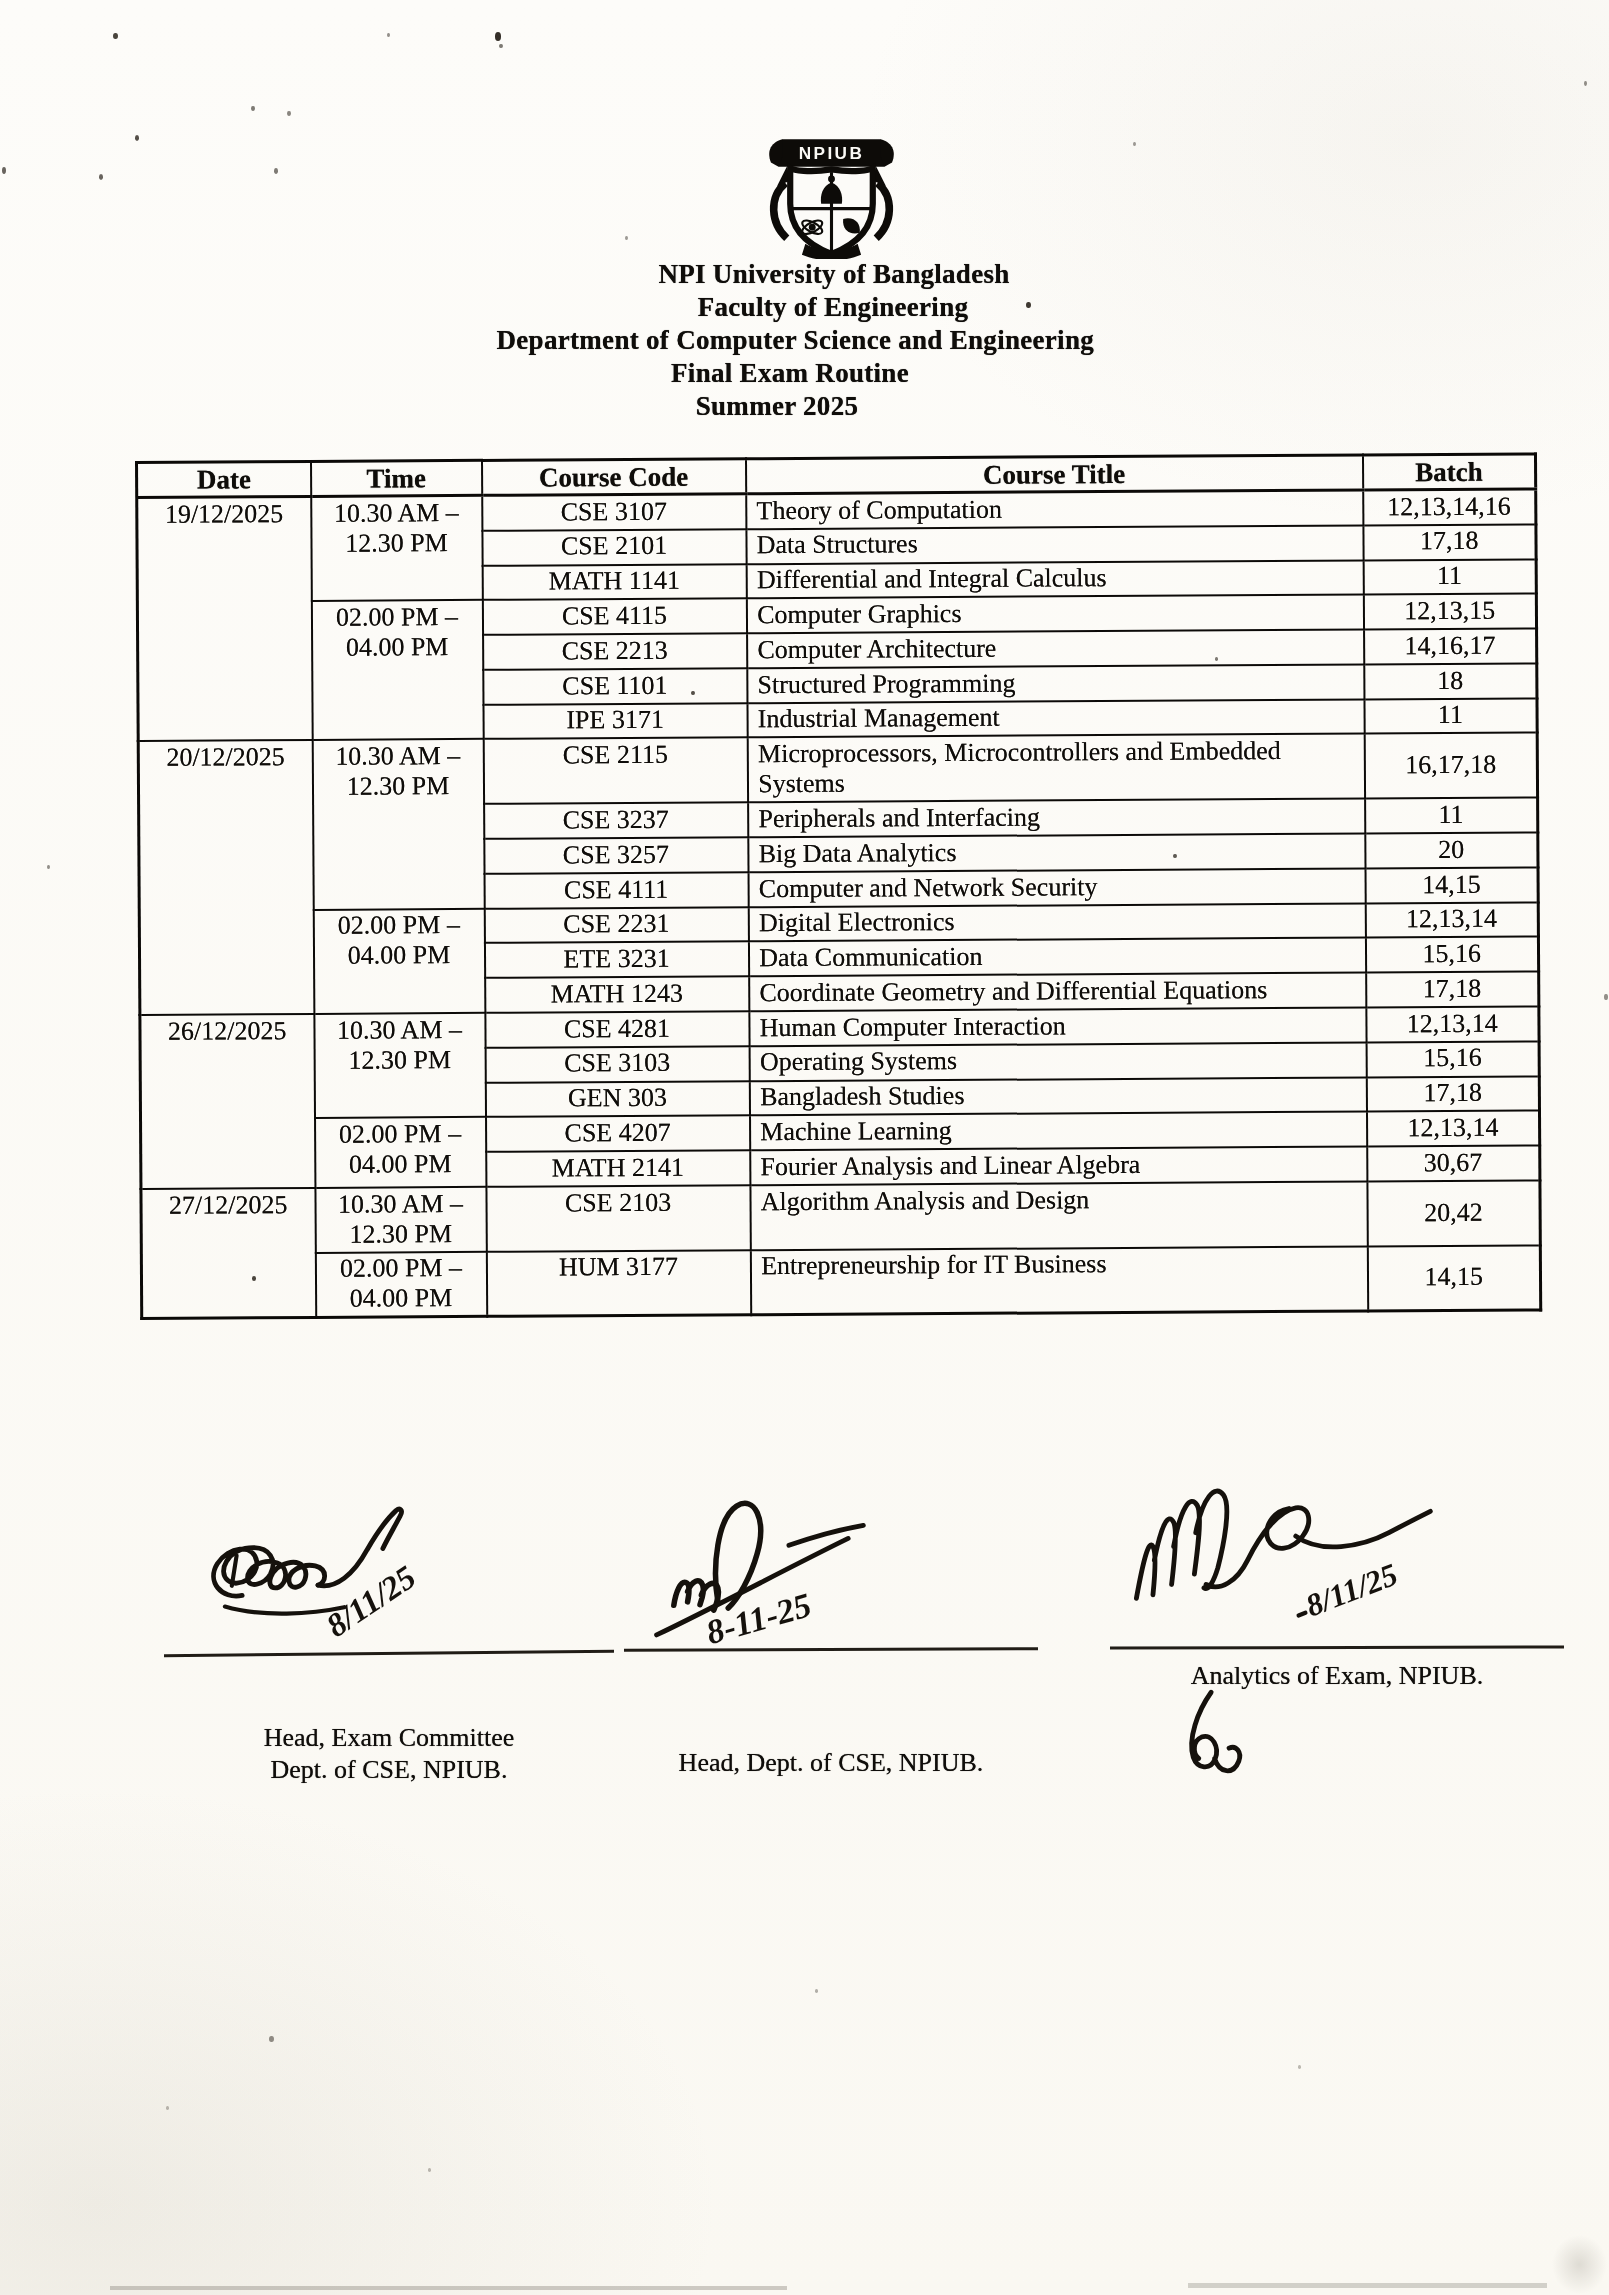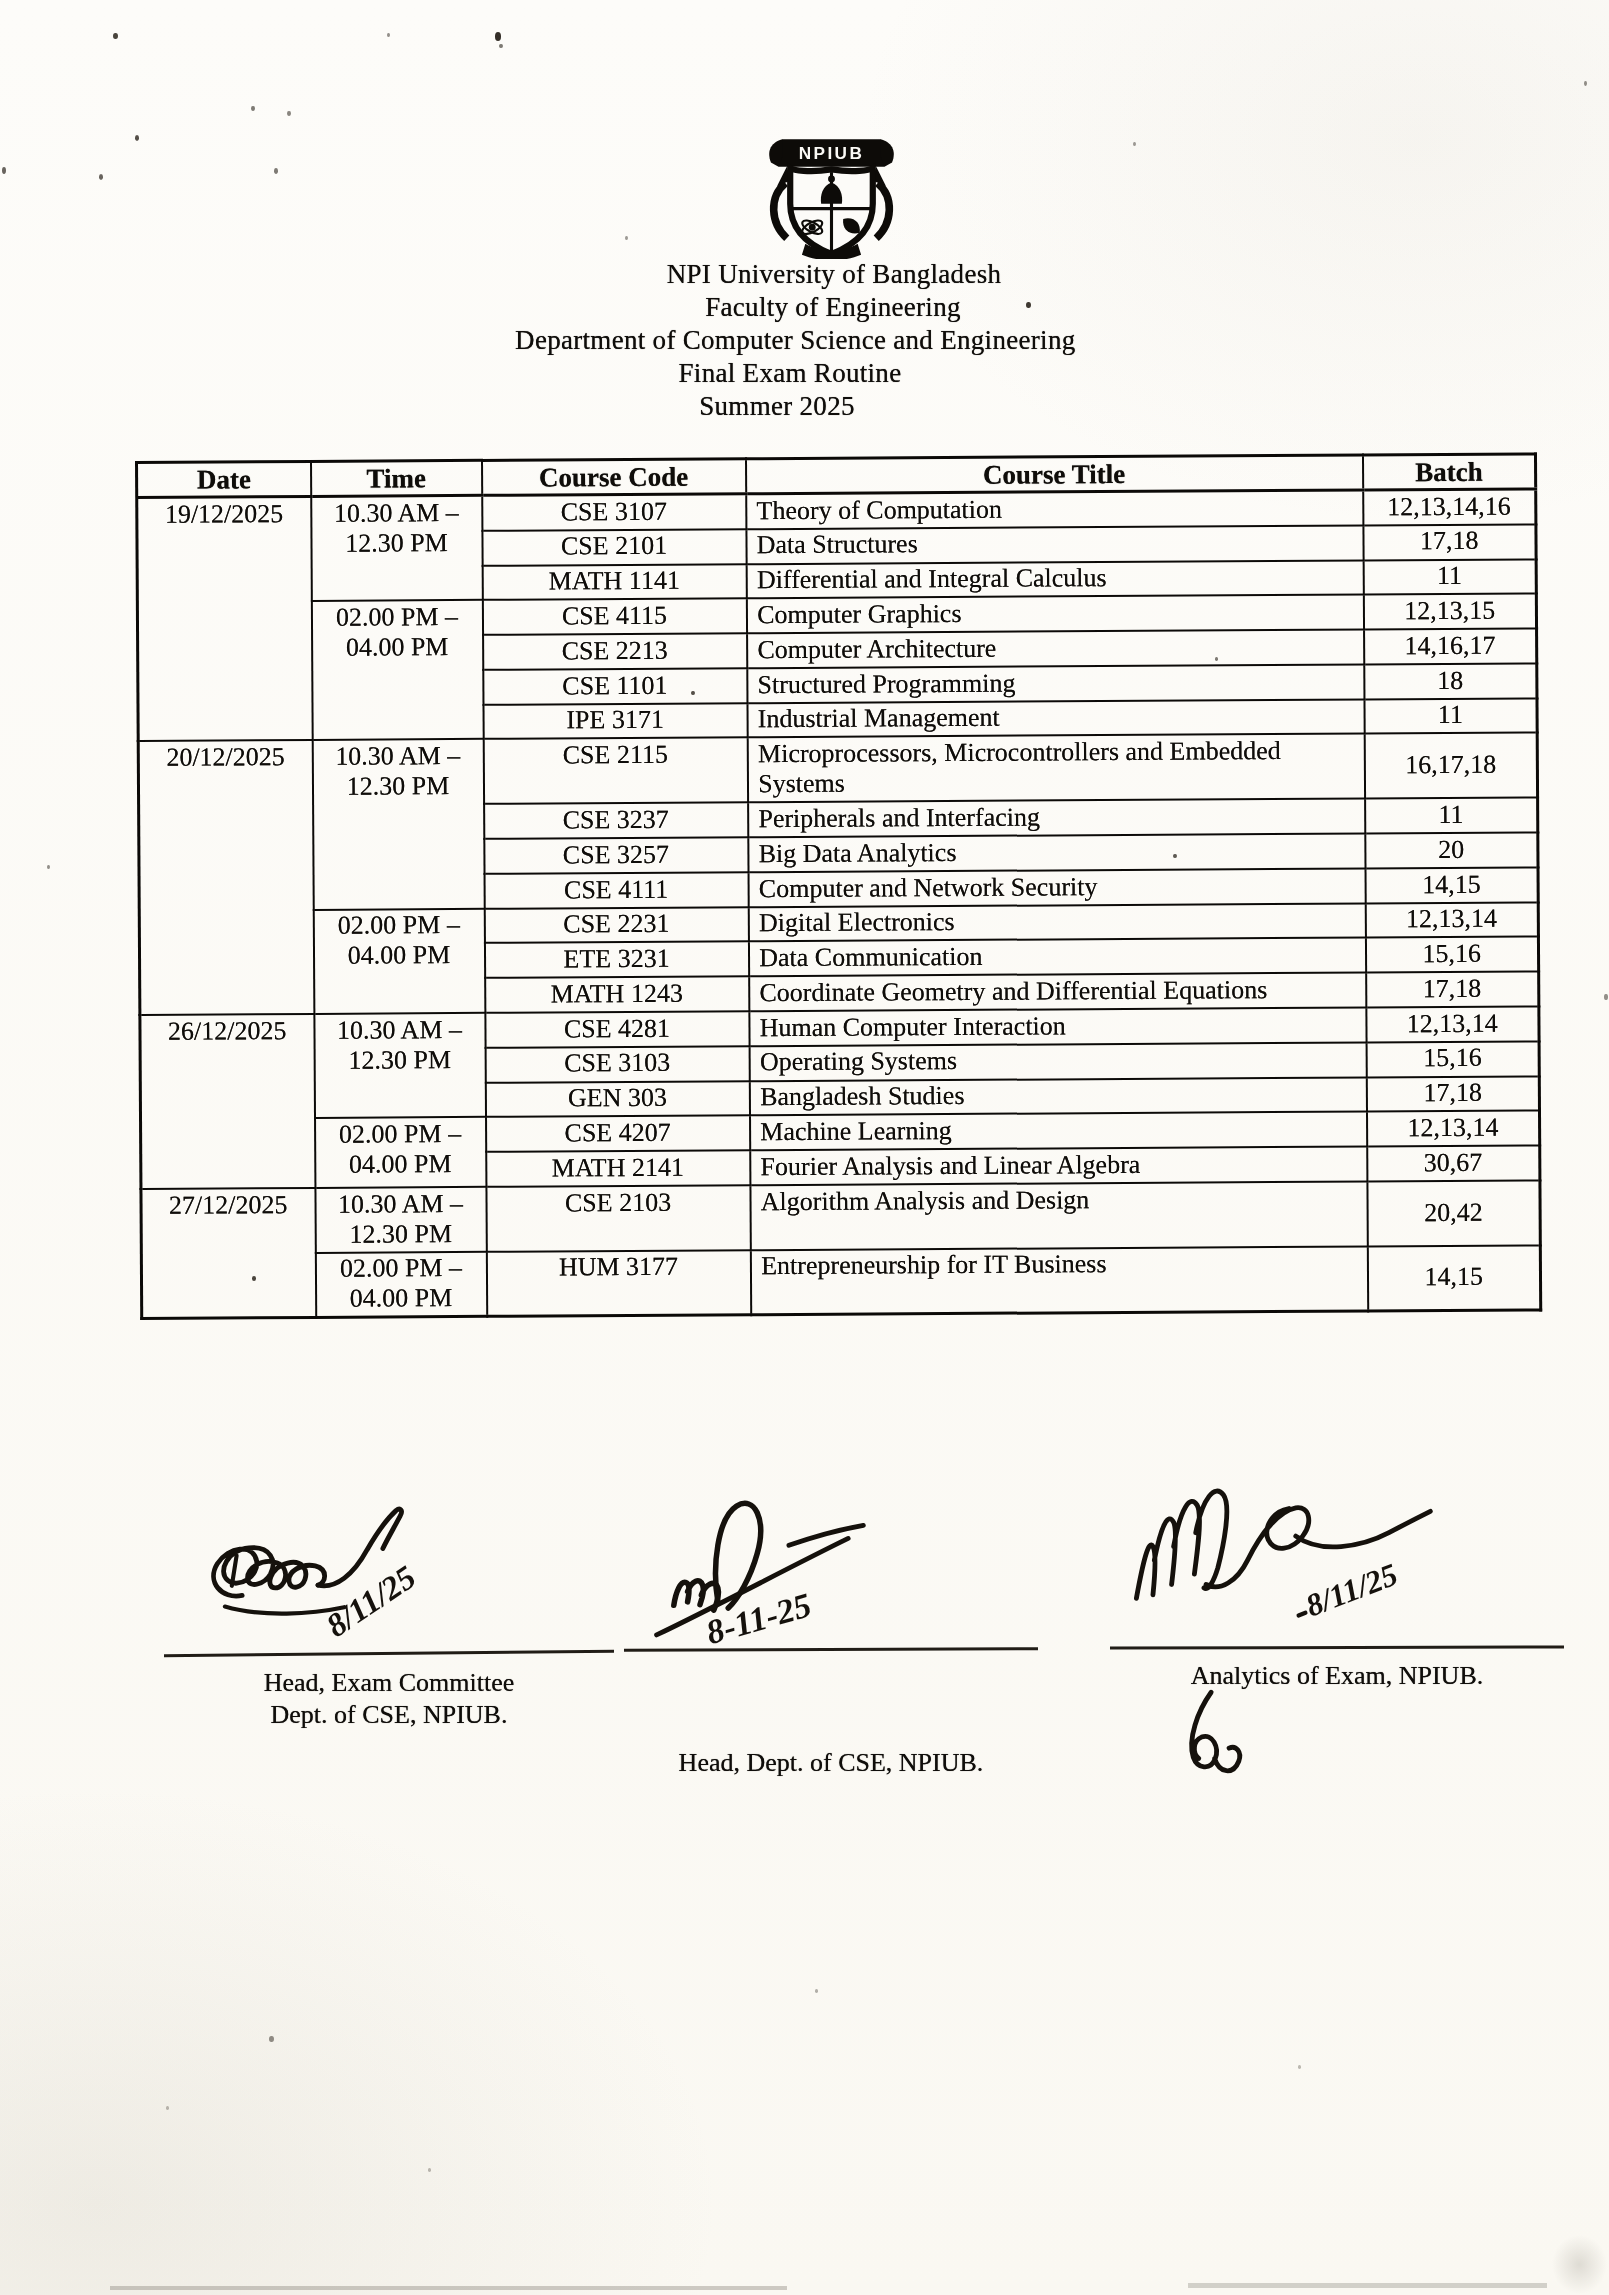--- a/index.html
+++ b/index.html
@@ -15,21 +15,21 @@
       radial-gradient(898px 622px at 88% 6%, rgba(205,198,184,.14), transparent 62%),
       radial-gradient(1036px 691px at 6% 96%, rgba(190,184,168,.20), transparent 60%),
       linear-gradient(#fdfcf9,#faf8f2);
   }
   
   .crest{position:absolute;left:762px;top:128px;width:139px;height:131px;}
   .crest text{font-family:"Liberation Sans","DejaVu Sans",sans-serif;}
   
   .heading{
     position:absolute;left:0;top:258px;width:1610px;text-align:center;
-    font-weight:normal;font-size:27px;line-height:33px;letter-spacing:0.3px;
+    font-weight:bold;font-size:27px;line-height:33px;letter-spacing:0.3px;
     text-shadow:0 0 0.7px rgba(14,11,8,.85);
   }
   .heading .l{position:relative;}
   .heading .l:nth-child(1){transform:translateX(29px);}
   .heading .l:nth-child(2){transform:translateX(28px);}
   .heading .l:nth-child(3){transform:translateX(-9.7px);}
   .heading .l:nth-child(4){transform:translateX(-15px);}
   .heading .l:nth-child(5){transform:translateX(-28px);}
   
   .table-wrap{
@@ -54,21 +54,21 @@
   td.batch-cell{text-align:center;vertical-align:middle;}
   
   .sig-line{position:absolute;background:#211d17;height:3.1px;}
   .sig-line.n1{left:164px;top:1652px;width:450px;transform:rotate(-.55deg);}
   .sig-line.n2{left:624px;top:1648px;width:414px;transform:rotate(-.2deg);}
   .sig-line.n3{left:1110px;top:1646px;width:454px;transform:rotate(-.15deg);}
   .sig-label{
     position:absolute;text-align:center;font-size:26px;line-height:32px;
     text-shadow:0 0 0.7px rgba(14,11,8,.8);
   }
-  .sig-label.n1{left:164px;top:1667px;width:450px;}
+  .sig-label.n1{left:164px;top:1722px;width:450px;}
   .sig-label.n2{left:624px;top:1747px;width:414px;}
   .sig-label.n3{left:1110px;top:1660px;width:454px;}
   .sigsvg{position:absolute;}
   .sigsvg path{fill:none;stroke:#15110c;stroke-linecap:round;stroke-linejoin:round;}
   .sigsvg text{
     font-family:"Liberation Serif","DejaVu Serif",serif;font-style:italic;font-weight:bold;
     fill:#15110c;
   }
   
   .speck{position:absolute;background:#2a241c;border-radius:50%;}

